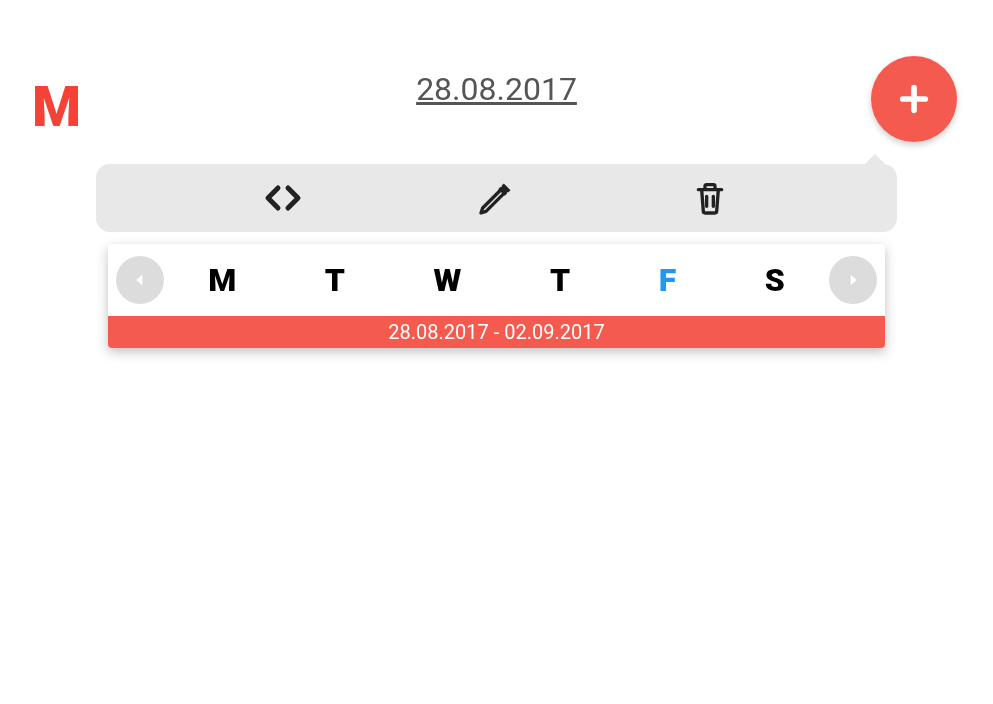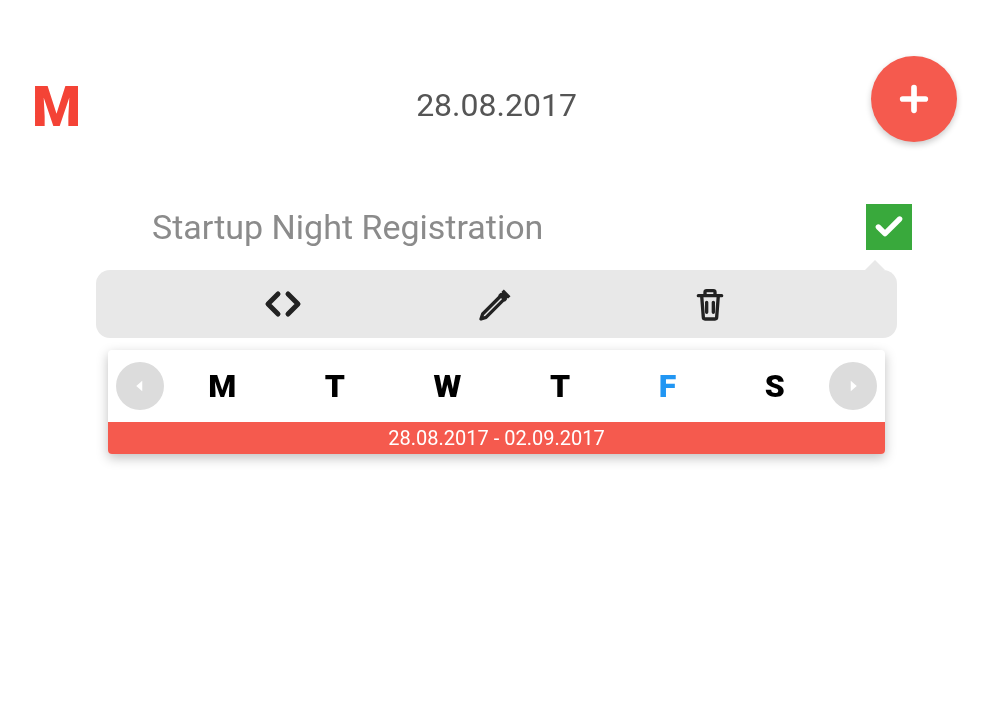--- a/index.html
+++ b/index.html
@@ -22,23 +22,24 @@
       color: #f44336;
       letter-spacing: -2px;
       position: absolute;
       left: 32px;
       top: 74px;
     }
     .date-title {
       font-size: 32px;
       color: #555;
       font-weight: 400;
-      margin: 16px auto;
+      margin: 0 auto;
       text-align: center;
       width: 100%;
+      text-decoration: underline;
     }
     .add-button {
       position: absolute;
       right: 36px;
       top: 56px;
       width: 86px;
       height: 86px;
       border-radius: 50%;
       background: #f55a4e;
       display: flex;
@@ -178,29 +179,20 @@
   <div class="date-title">28.08.2017</div>
   <div class="add-button">
     <svg viewBox="0 0 24 24">
         <path d="M12 4v16M4 12h16" stroke="#fff" stroke-width="4" stroke-linecap="round"></path>
       </svg>
   </div>
 </div>
 
 <div class="task-list">
 
-  <div class="task-row">
-    <span class="task-title">Startup Night Registration</span>
-    <div class="check-box">
-      <svg viewBox="0 0 24 24">
-          <path d="M4 12l5 5L20 6" stroke="#fff" stroke-width="4" fill="none" stroke-linecap="round" stroke-linejoin="round"></path>
-        </svg>
-    </div>
-    <div style="width:23px"></div>
-  </div>
 
 
   <div class="toolbar">
     <div class="toolbar-btn">
       <svg viewBox="0 0 24 24">
           <path d="M9 6l-6 6 6 6M15 6l6 6-6 6" stroke="#222" stroke-width="3" fill="none" stroke-linecap="round" stroke-linejoin="round"></path>
         </svg>
     </div>
     <div class="toolbar-btn">
       <svg viewBox="0 0 24 24">

